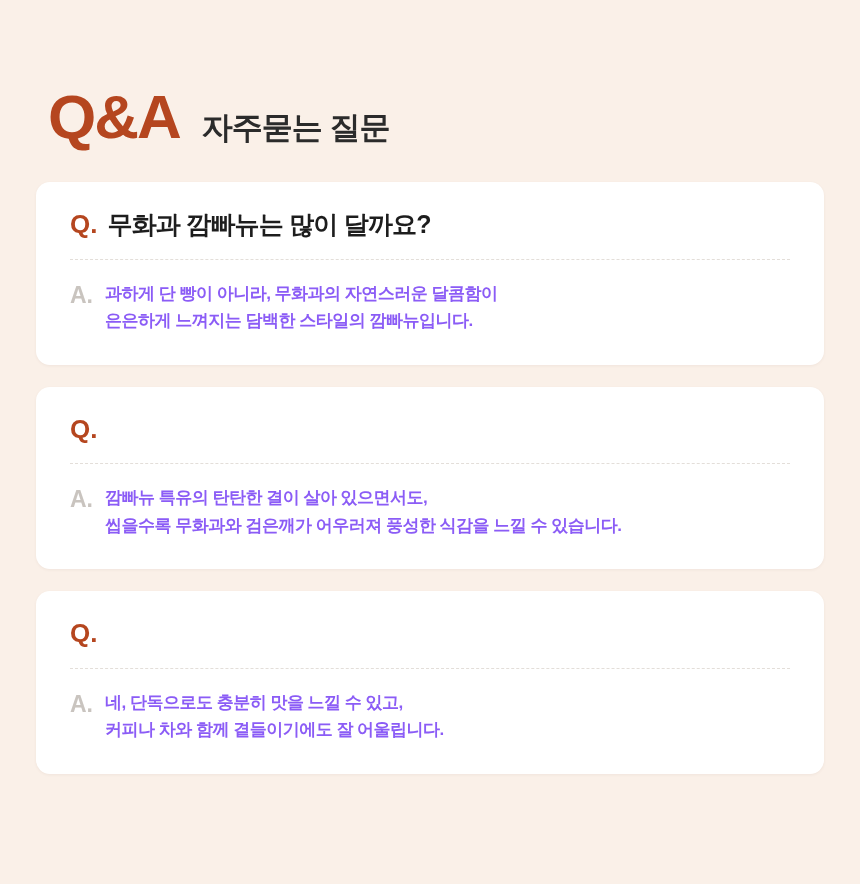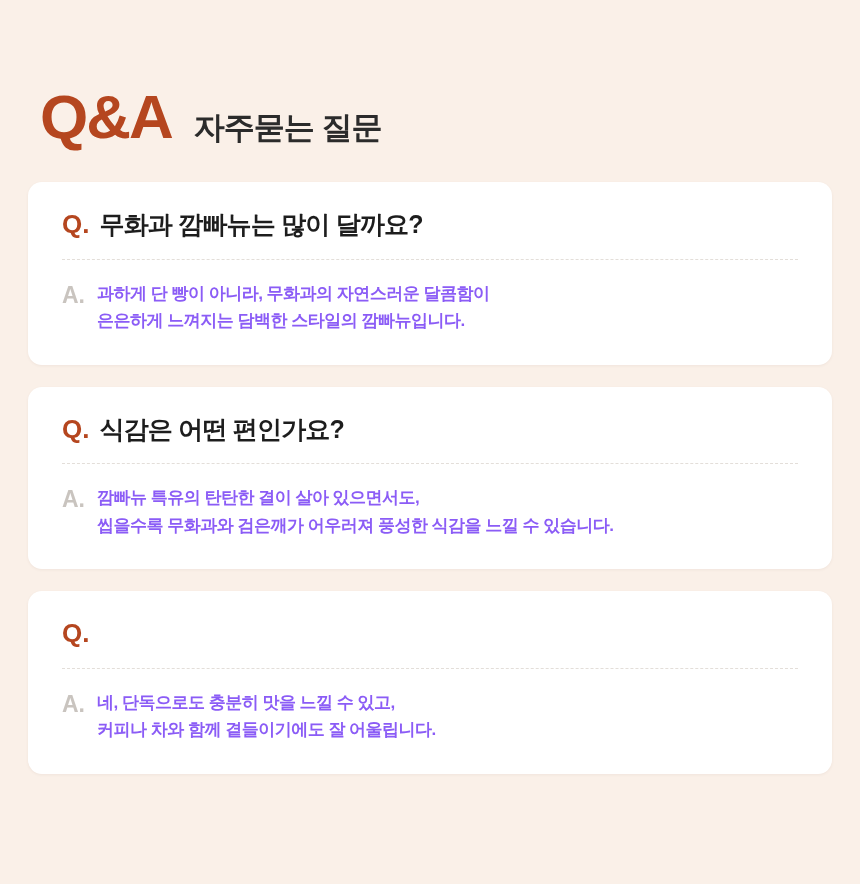--- a/index.html
+++ b/index.html
@@ -11,21 +11,21 @@
     height: 884px;
     background: #faf0e8;
     font-family: "Liberation Sans", sans-serif;
     -webkit-font-smoothing: antialiased;
   }
   .page {
     position: relative;
     width: 860px;
     height: 884px;
     box-sizing: border-box;
-    padding: 0 28px;
+    padding: 0 36px;
   }
   
   .header {
     display: flex;
     align-items: baseline;
     padding-top: 86px;
     padding-left: 12px;
     padding-bottom: 34px;
   }
   .qa-logo {
@@ -120,21 +120,20 @@
       <div class="a-row">
         <span class="a-mark">A.</span>
         <span class="a-text">과하게 단 빵이 아니라, 무화과의 자연스러운 달콤함이
 은은하게 느껴지는 담백한 스타일의 깜빠뉴입니다.</span>
       </div>
     </div>
 
     <div class="faq-card">
       <div class="q-row">
         <span class="q-mark">Q.</span>
-        <span class="q-text">식감은 어떤 편인가요?</span>
       </div>
       <div class="a-row">
         <span class="a-mark">A.</span>
         <span class="a-text">깜빠뉴 특유의 탄탄한 결이 살아 있으면서도,
 씹을수록 무화과와 검은깨가 어우러져 풍성한 식감을 느낄 수 있습니다.</span>
       </div>
     </div>
 
     <div class="faq-card">
       <div class="q-row">

